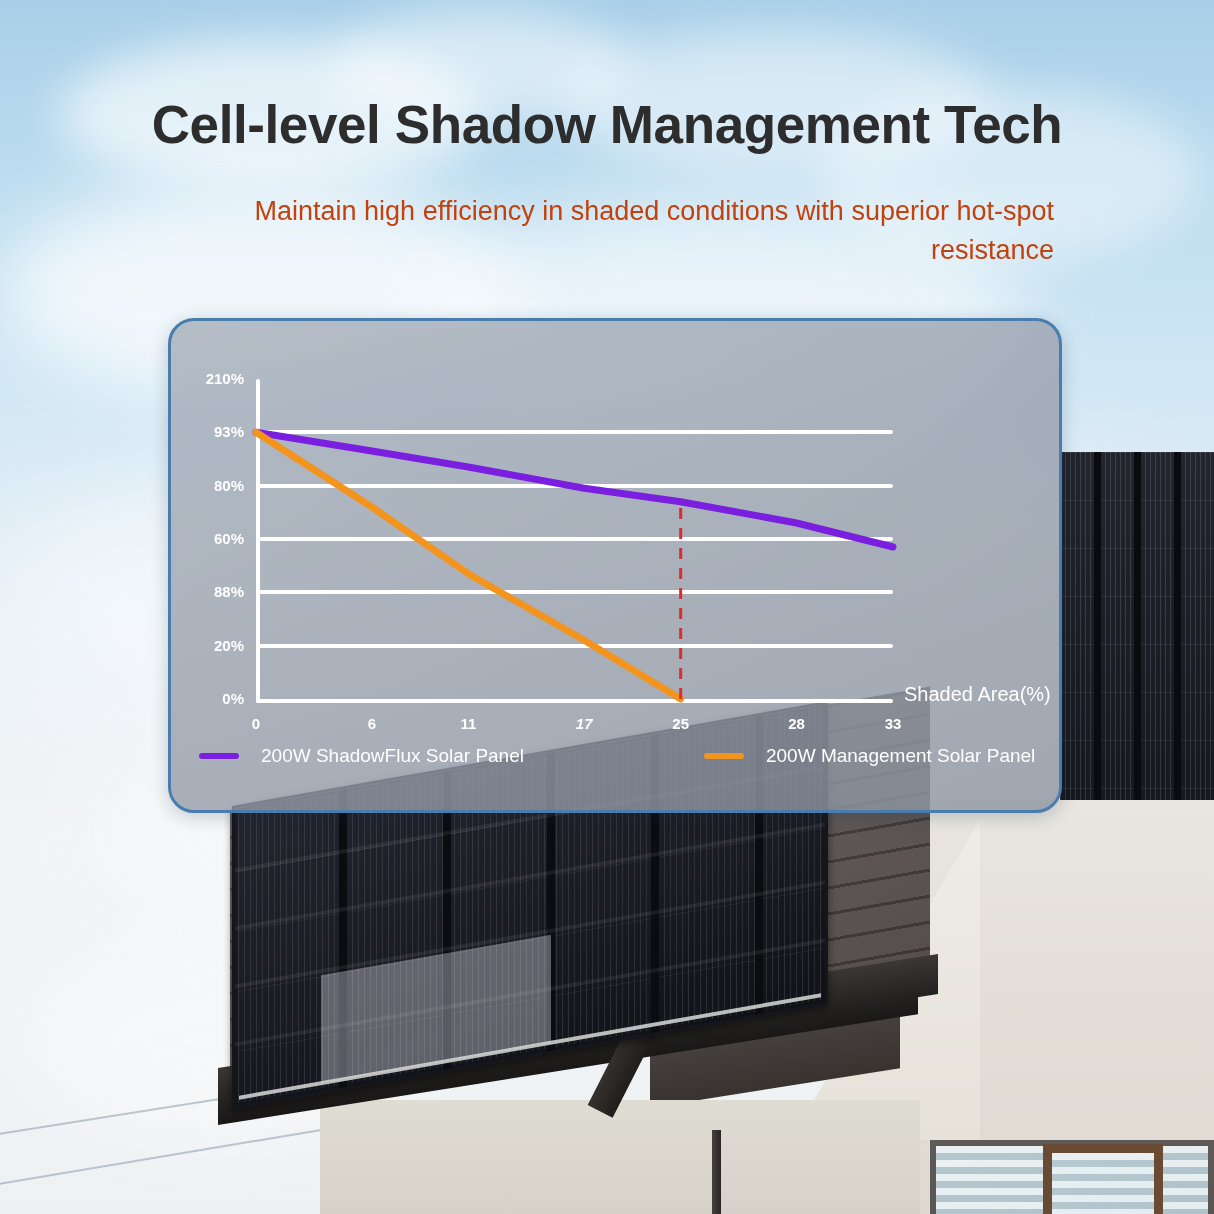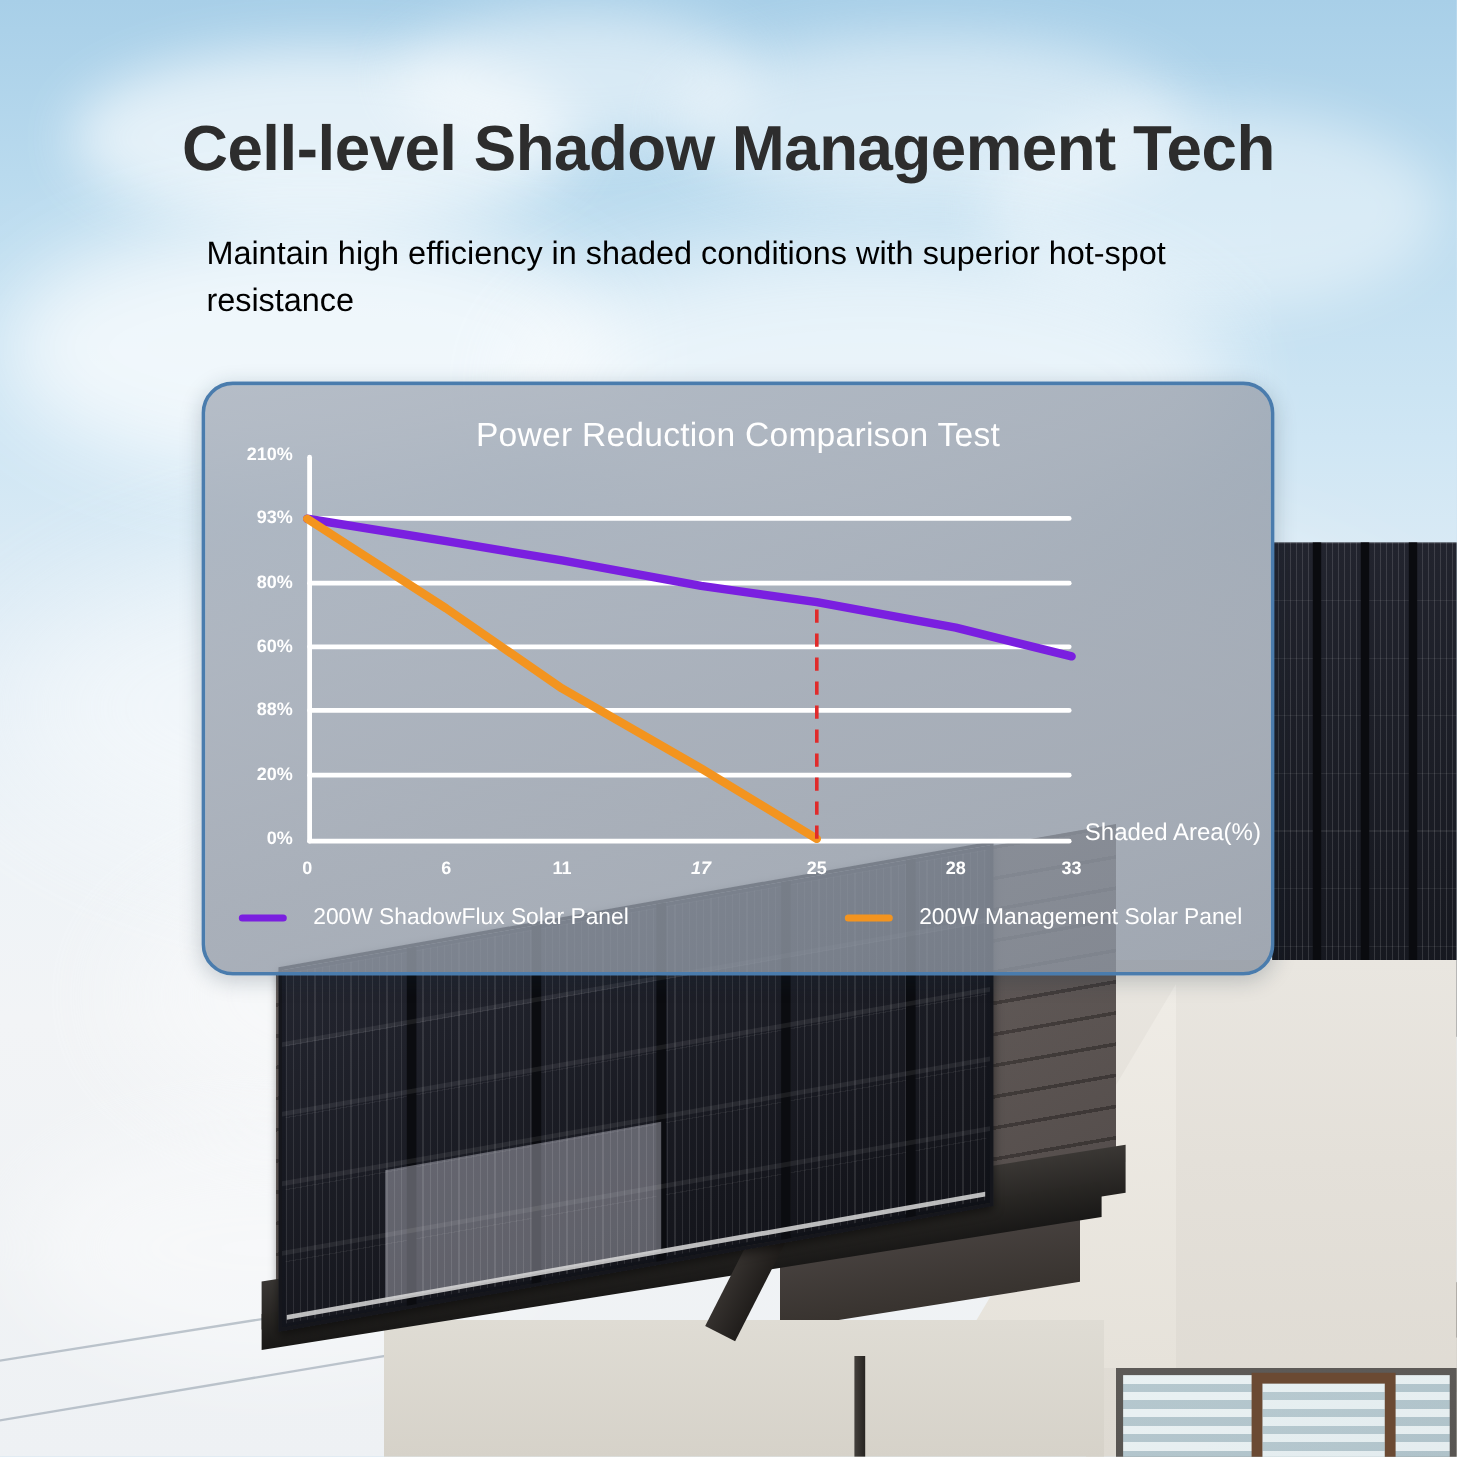--- a/index.html
+++ b/index.html
@@ -142,22 +142,22 @@
       linear-gradient(160deg,#cfe0e4,#b6c9d0);
   }
 
   
   .headline{
     position:absolute;left:0;top:96px;width:1214px;text-align:center;
     font-size:53px;font-weight:700;color:#2d2d2d;letter-spacing:-0.4px;
     line-height:1.08;
   }
   .subhead{
-    position:absolute;left:172px;top:192px;width:894px;text-align:left;
-    font-size:27px;font-weight:400;color:#000000;line-height:1.45;
+    position:absolute;left:160px;top:192px;width:894px;text-align:right;
+    font-size:27px;font-weight:400;color:#c2410c;line-height:1.45;
   }
 
   
   .card{
     position:absolute;left:168px;top:318px;width:888px;height:489px;
     border-radius:26px;
     background:linear-gradient(160deg,rgba(166,174,186,.80) 0%,rgba(150,158,170,.80) 55%,rgba(140,148,160,.80) 100%);
     border:3px solid #4a7cad;
     box-shadow:0 4px 18px rgba(20,40,60,.22);
     overflow:hidden;
@@ -181,21 +181,21 @@
     color:#fff;font-size:15px;font-weight:700;transform:translateX(-30px);
   }
   .axis-label{
     position:absolute;left:648px;top:304px;color:#fff;font-size:20px;font-weight:400;white-space:nowrap;
   }
   .svgplot{position:absolute;left:0;top:0;width:640px;height:324px;overflow:visible;}
 
   
   .legend{
     position:absolute;left:0;top:424px;width:816px;height:40px;
-    display:flex;align-items:center;
+    display:flex;align-items:flex-start;
   }
   .legend-item{display:flex;align-items:center;}
   .lg1{margin-left:28px;}
   .lg2{margin-left:180px;}
   .swatch{width:40px;height:6px;border-radius:3px;margin-right:22px;}
   .legend-text{color:#fff;font-size:19px;font-weight:400;white-space:nowrap;}
 
   
   .callout{position:absolute;left:48px;top:1004px;width:250px;height:40px;}
   .callout-text{
@@ -271,21 +271,20 @@
       <div class="window-glass"></div>
     </div>
     <div class="door-frame"></div>
 
   </div>
 
   <div class="headline">Cell-level Shadow Management Tech</div>
   <div class="subhead">Maintain high efficiency in shaded conditions with superior hot-spot resistance</div>
 
   <div class="card">
-    <div class="card-title">Power Reduction Comparison Test</div>
 
     <div class="plot">
       <div class="yaxis"></div>
       <div class="xaxis"></div>
       <div id="gridlines">
           <div class="gridline" style="top: 264.667px;"></div>
           <div class="gridline" style="top: 211.333px;"></div>
           <div class="gridline" style="top: 158px;"></div>
           <div class="gridline" style="top: 104.667px;"></div>
           <div class="gridline" style="top: 51.3333px;"></div>

